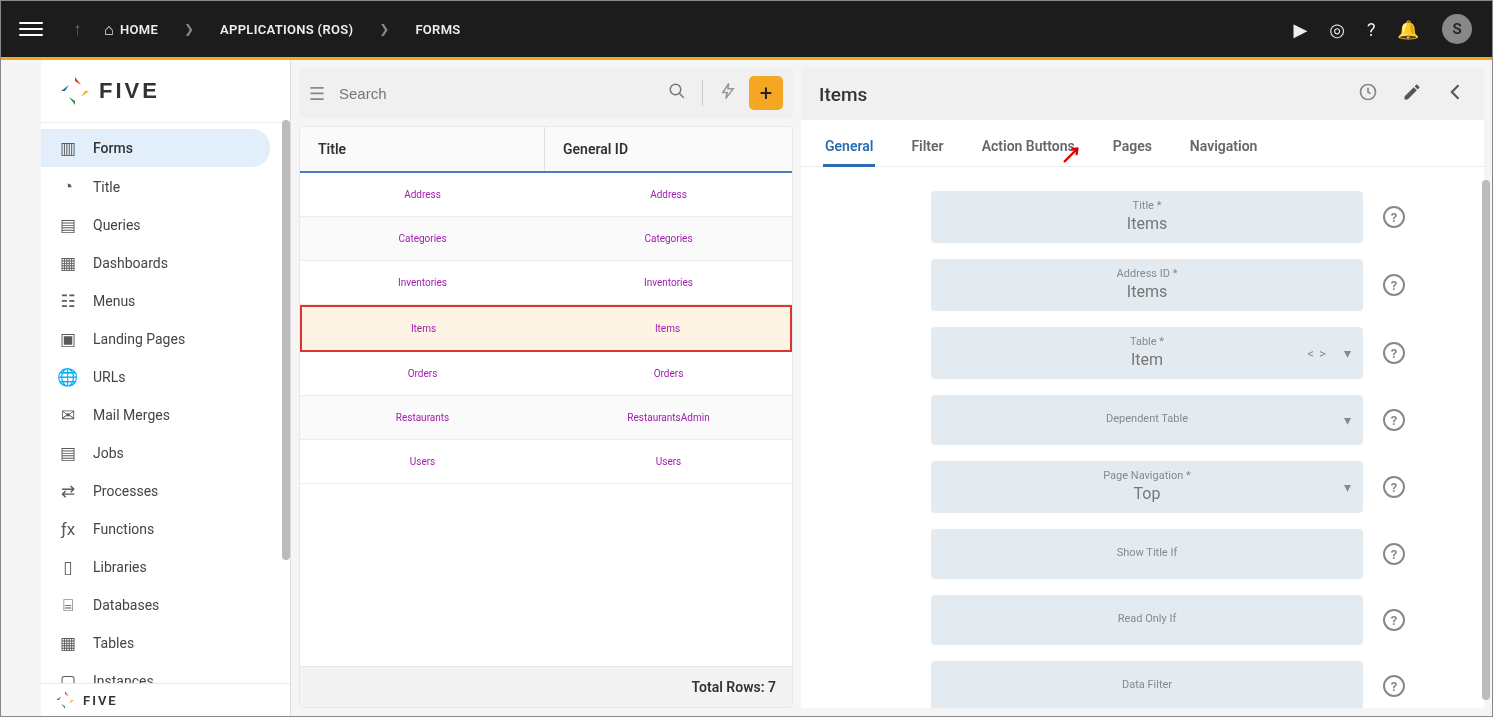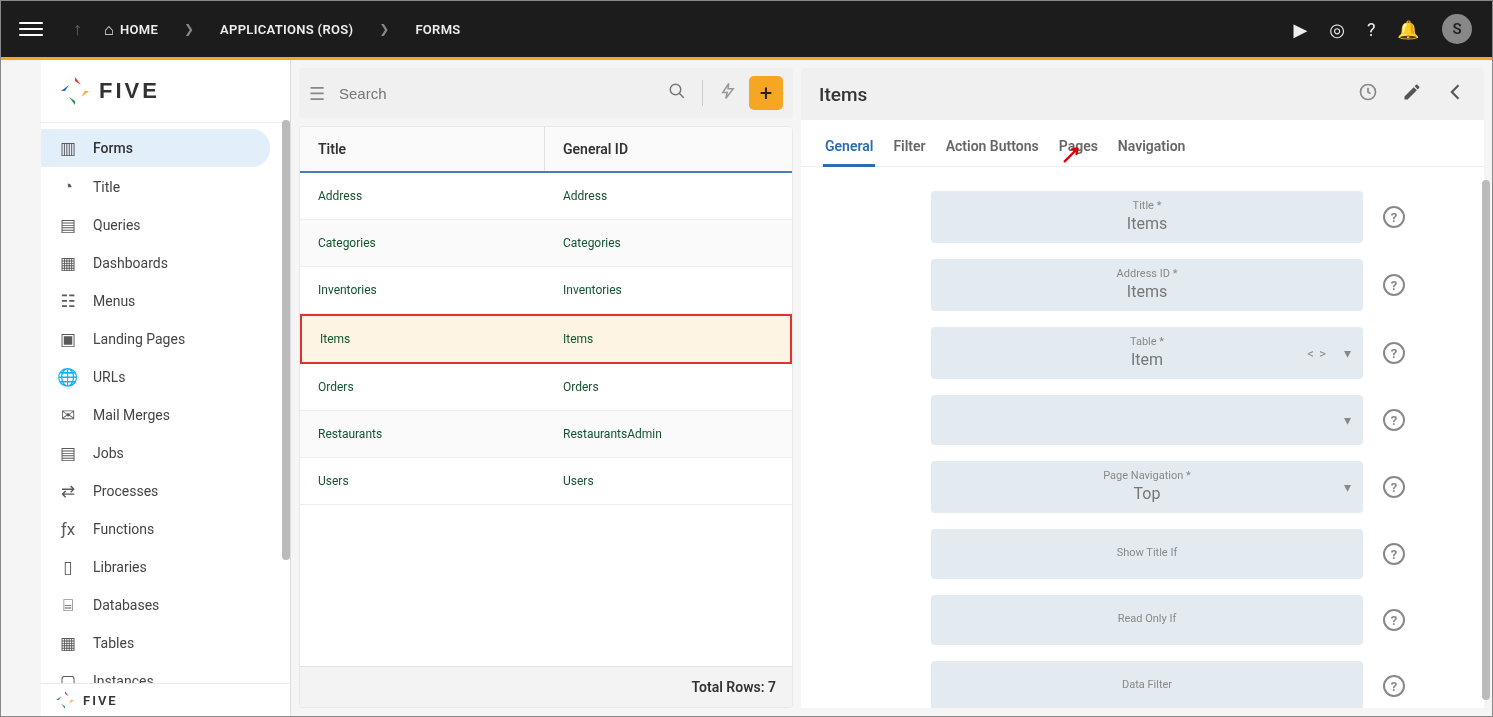--- a/index.html
+++ b/index.html
@@ -46,34 +46,34 @@
   .add-btn { width: 34px; height: 34px; background: #f5a623; border-radius: 5px; display: flex; align-items: center; justify-content: center; color: #222; font-size: 22px; cursor: pointer; font-weight: 400; }
   .data-table { background: #fff; border-radius: 4px; flex: 1; display: flex; flex-direction: column; border: 1px solid #e8e8e8; overflow: hidden; }
   .table-header { display: flex; background: #fafafa; border-bottom: 2px solid #4a7cc0; }
   .th { padding: 14px 18px; font-weight: 600; font-size: 14px; color: #333; }
   .th.col1 { flex: 0 0 245px; border-right: 1px solid #e0e0e0; }
   .th.col2 { flex: 1; }
   .table-body { flex: 1; overflow-y: auto; }
   .tr { display: flex; border-bottom: 1px solid #eee; cursor: pointer; }
   .tr:nth-child(even) { background: #fafafa; }
   .tr.selected { background: #fdf4e3; border: 2px solid #d33; }
-  .td { padding: 16px 18px; font-size: 12px; color: #14532d; }
+  .td { padding: 16px 18px; font-size: 10px; color: #a21caf; text-align: center; }
   .td.col1 { flex: 0 0 245px; }
   .td.col2 { flex: 1; }
   .tr.selected .td.col1 { flex: 0 0 243px; }
   .table-footer { background: #f3f3f3; padding: 12px 16px; text-align: right; font-weight: 600; font-size: 14px; border-top: 1px solid #e4e4e4; }
   
   
   .detail-panel { flex: 1; padding: 8px 8px 8px 0; display: flex; flex-direction: column; position: relative; }
   .detail-scroll { position: absolute; right: 2px; top: 120px; width: 8px; height: 520px; background: #bbb; border-radius: 4px; }
   .detail-header { background: #f0f0f0; border-radius: 4px 4px 0 0; padding: 14px 18px; display: flex; align-items: center; }
   .detail-title { font-size: 19px; font-weight: 500; color: #333; }
   .detail-header-actions { margin-left: auto; display: flex; gap: 24px; color: #777; font-size: 18px; }
   .detail-header-actions span { cursor: pointer; }
-  .tabs-row { background: #fff; display: flex; gap: 16px; padding: 12px 22px 0 22px; border-bottom: 1px solid #eee; }
+  .tabs-row { background: #fff; display: flex; gap: 34px; padding: 12px 22px 0 22px; border-bottom: 1px solid #eee; }
   .tab { padding: 6px 2px 12px 2px; font-size: 14px; font-weight: 600; color: #666; cursor: pointer; position: relative; }
   .tab.active { color: #2b6cb0; }
   .tab.active::after { content: ""; position: absolute; left: 0; right: 0; bottom: -1px; height: 3px; background: #2b6cb0; }
   .detail-body { background: #fff; flex: 1; overflow-y: auto; padding: 24px 30px 10px 130px; }
   .field-row { display: flex; align-items: center; gap: 20px; margin-bottom: 16px; text-align: center; }
   .field { flex: 0 0 432px; background: #e4ebf0; border-radius: 4px; padding: 8px 14px 10px 14px; position: relative; min-height: 50px; display: flex; flex-direction: column; justify-content: center; }
   .field-label { font-size: 11px; color: #888; margin-bottom: 2px; }
   .field-value { font-size: 16px; color: #777; }
   .field-chevron { position: absolute; right: 12px; top: 50%; transform: translateY(-50%); color: #888; font-size: 14px; }
   .field-code { position: absolute; right: 36px; top: 50%; transform: translateY(-50%); color: #888; font-size: 13px; letter-spacing: 1px; }
@@ -304,20 +304,21 @@
         <div class="field">
           <div class="field-label">Table *</div>
           <div class="field-value">Item</div>
           <span class="field-code">&lt; &gt;</span>
           <span class="field-chevron">▾</span>
         </div>
         <div class="help-icon">?</div>
       </div>
       <div class="field-row">
         <div class="field">
+          <div class="field-label">Dependent Table</div>
           <div class="field-value"></div>
           <span class="field-chevron">▾</span>
         </div>
         <div class="help-icon">?</div>
       </div>
       <div class="field-row">
         <div class="field">
           <div class="field-label">Page Navigation *</div>
           <div class="field-value">Top</div>
           <span class="field-chevron">▾</span>

